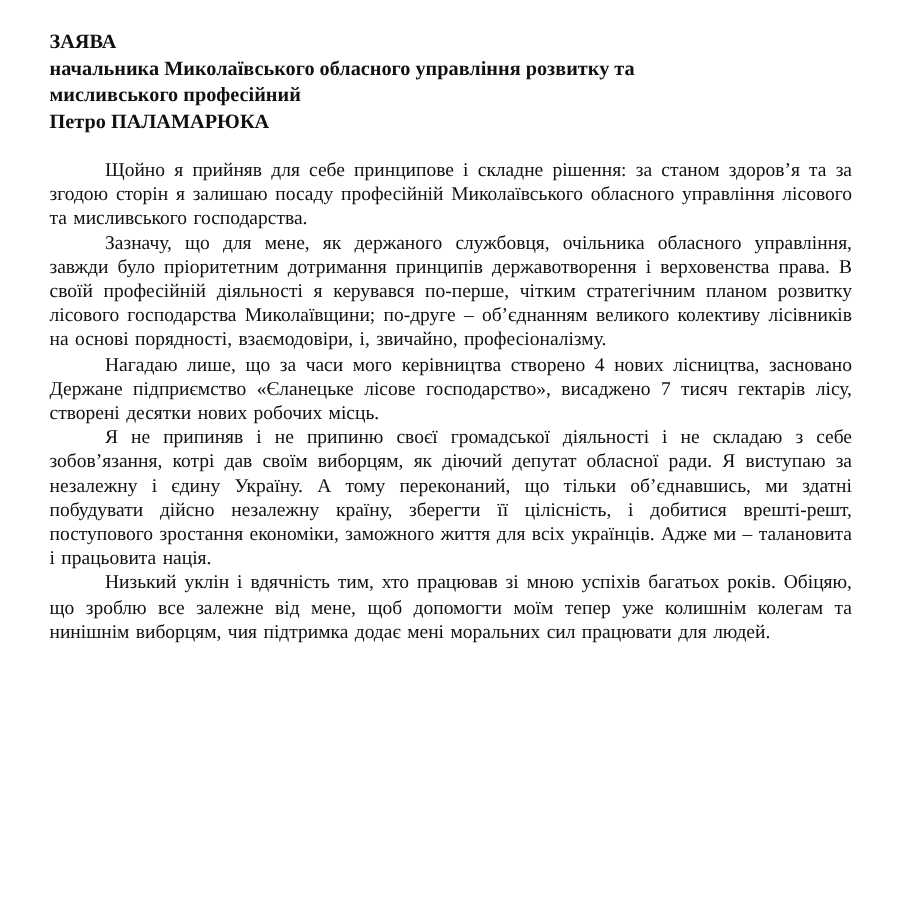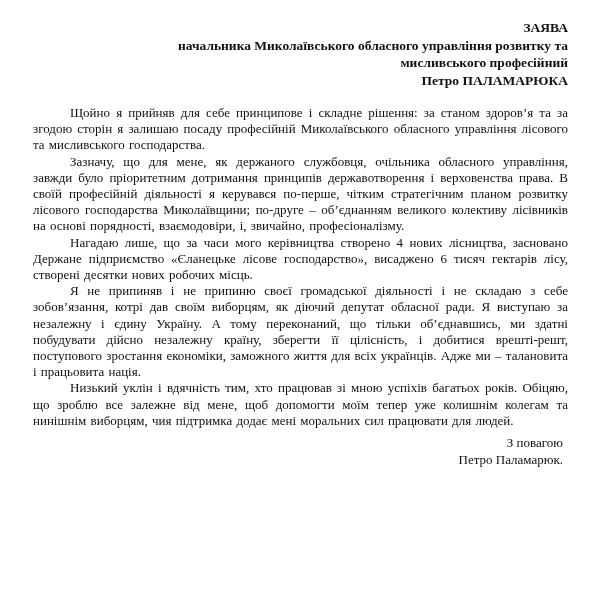--- a/index.html
+++ b/index.html
@@ -15,21 +15,21 @@
     color: #101010;
   }
   .page {
     box-sizing: border-box;
     width: 600px;
     height: 615px;
     padding: 19px 32px 0 33px;
     background: #ffffff;
   }
   .title-block {
-    text-align: right;
+    text-align: left;
     font-weight: bold;
     font-size: 13.5px;
     line-height: 17.5px;
     margin: 0 0 16px 0;
   }
   .title-line {
     display: block;
     white-space: nowrap;
   }
   .body-block {
@@ -64,23 +64,19 @@
   <div class="title-block">
     <span class="title-line">ЗАЯВА</span>
     <span class="title-line">начальника Миколаївського обласного управління розвитку та</span>
     <span class="title-line">мисливського професійний</span>
     <span class="title-line">Петро ПАЛАМАРЮКА</span>
   </div>
 
   <div class="body-block">
     <p>Щойно я прийняв для себе принципове і складне рішення: за станом здоров’я та за згодою сторін я залишаю посаду професійній Миколаївського обласного управління лісового та мисливського господарства.</p>
     <p>Зазначу, що для мене, як держаного службовця, очільника обласного управління, завжди було пріоритетним дотримання принципів державотворення і верховенства права. В своїй професійній діяльності я керувався по-перше, чітким стратегічним планом розвитку лісового господарства Миколаївщини; по-друге – об’єднанням великого колективу лісівників на основі порядності, взаємодовіри, і, звичайно, професіоналізму.</p>
-    <p>Нагадаю лише, що за часи мого керівництва створено 4 нових лісництва, засновано Держане підприємство «Єланецьке лісове господарство», висаджено 6 тисяч гектарів лісу, створені десятки нових робочих місць.</p>
+    <p>Нагадаю лише, що за часи мого керівництва створено 4 нових лісництва, засновано Держане підприємство «Єланецьке лісове господарство», висаджено 7 тисяч гектарів лісу, створені десятки нових робочих місць.</p>
     <p>Я не припиняв і не припиню своєї громадської діяльності і не складаю з себе зобов’язання, котрі дав своїм виборцям, як діючий депутат обласної ради. Я виступаю за незалежну і єдину Україну. А тому переконаний, що тільки об’єднавшись, ми здатні побудувати дійсно незалежну країну, зберегти її цілісність, і добитися врешті-решт, поступового зростання економіки, заможного життя для всіх українців. Адже ми – талановита і працьовита нація.</p>
     <p>Низький уклін і вдячність тим, хто працював зі мною успіхів багатьох років. Обіцяю, що зроблю все залежне від мене, щоб допомогти моїм тепер уже колишнім колегам та нинішнім виборцям, чия підтримка додає мені моральних сил працювати для людей.</p>
   </div>
 
-  <div class="signature-block">
-    <div>З повагою</div>
-    <div>Петро Паламарюк.</div>
-  </div>
 
 </div>
 
 </body></html>

